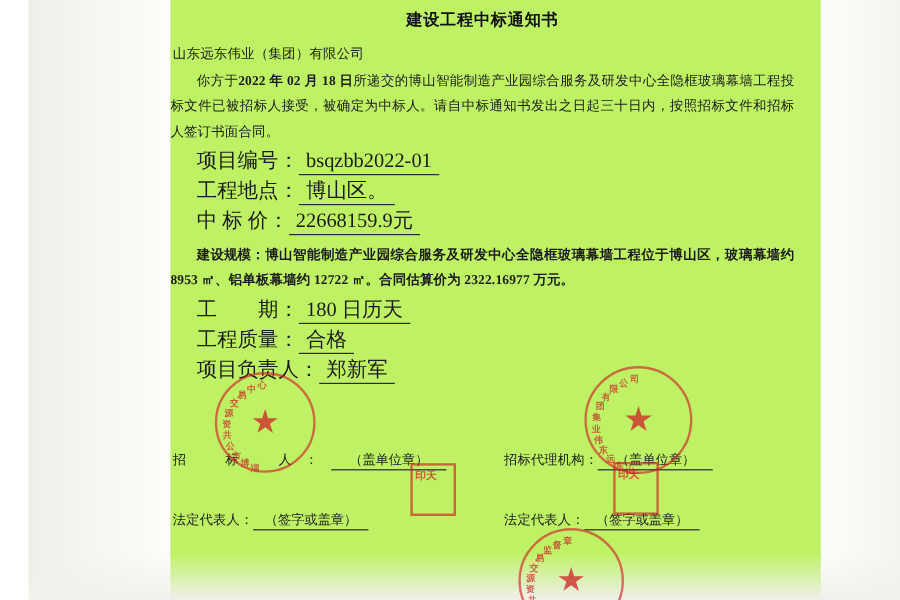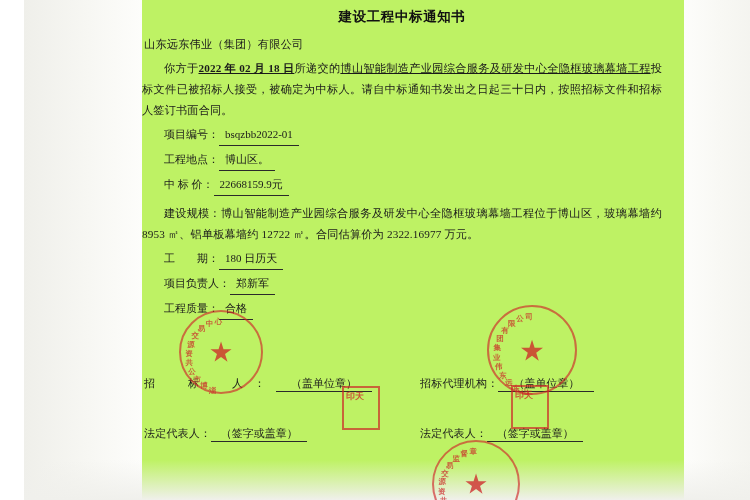--- a/index.html
+++ b/index.html
@@ -68,39 +68,39 @@
     text-align: justify;
     letter-spacing: 0.15px;
   }
   .para.indent {
     text-indent: 22px;
   }
   .em {
     font-weight: bold;
   }
   .u {
-    text-decoration: underline;
   }
   .field-row {
-    font-size: 11px;
+    font-size: 17px;
     line-height: 20px;
     margin-top: 3px;
     white-space: nowrap;
   }
   .field-label {
     display: inline-block;
     text-indent: 22px;
   }
   .field-value {
     border-bottom: 1px solid #2a2a2a;
     padding: 0 6px 1px 6px;
     display: inline-block;
   }
   .spec-block {
     margin-top: 7px;
+    font-weight: bold;
   }
   .sig-area {
     position: relative;
     margin-top: 16px;
     height: 190px;
   }
   .sig-row {
     position: absolute;
     width: 100%;
     font-size: 11px;
@@ -201,24 +201,24 @@
     </div>
 
     <div class="para spec-block">
       <span class="field-label">建设规模：</span><span>博山智能制造产业园综合服务及研发中心全隐框玻璃</span><span>幕墙工程位于博山区，玻璃幕墙约 8953 ㎡、铝单板幕墙约 12722 ㎡。</span><span>合同估算价为 2322.16977 万元。</span>
     </div>
 
     <div class="field-row">
       <span class="field-label">工　　期：</span><span class="field-value">180 日历天</span>
     </div>
     <div class="field-row">
+      <span class="field-label">工程质量：</span><span class="field-value">合格</span>
+    </div>
+    <div class="field-row">
       <span class="field-label">项目负责人：</span><span class="field-value">郑新军</span>
-    </div>
-    <div class="field-row">
-      <span class="field-label">工程质量：</span><span class="field-value">合格</span>
     </div>
 
     <div class="sig-area">
 
       <div class="sig-row" style="top:40px;">
         <div class="sig-left">
           <span class="sig-label wide">招　标　人：</span><span class="sig-blank">（盖单位章）</span>
         </div>
         <div class="sig-right">
           <span class="sig-label">招标代理机构：</span><span class="sig-blank">（盖单位章）</span>

